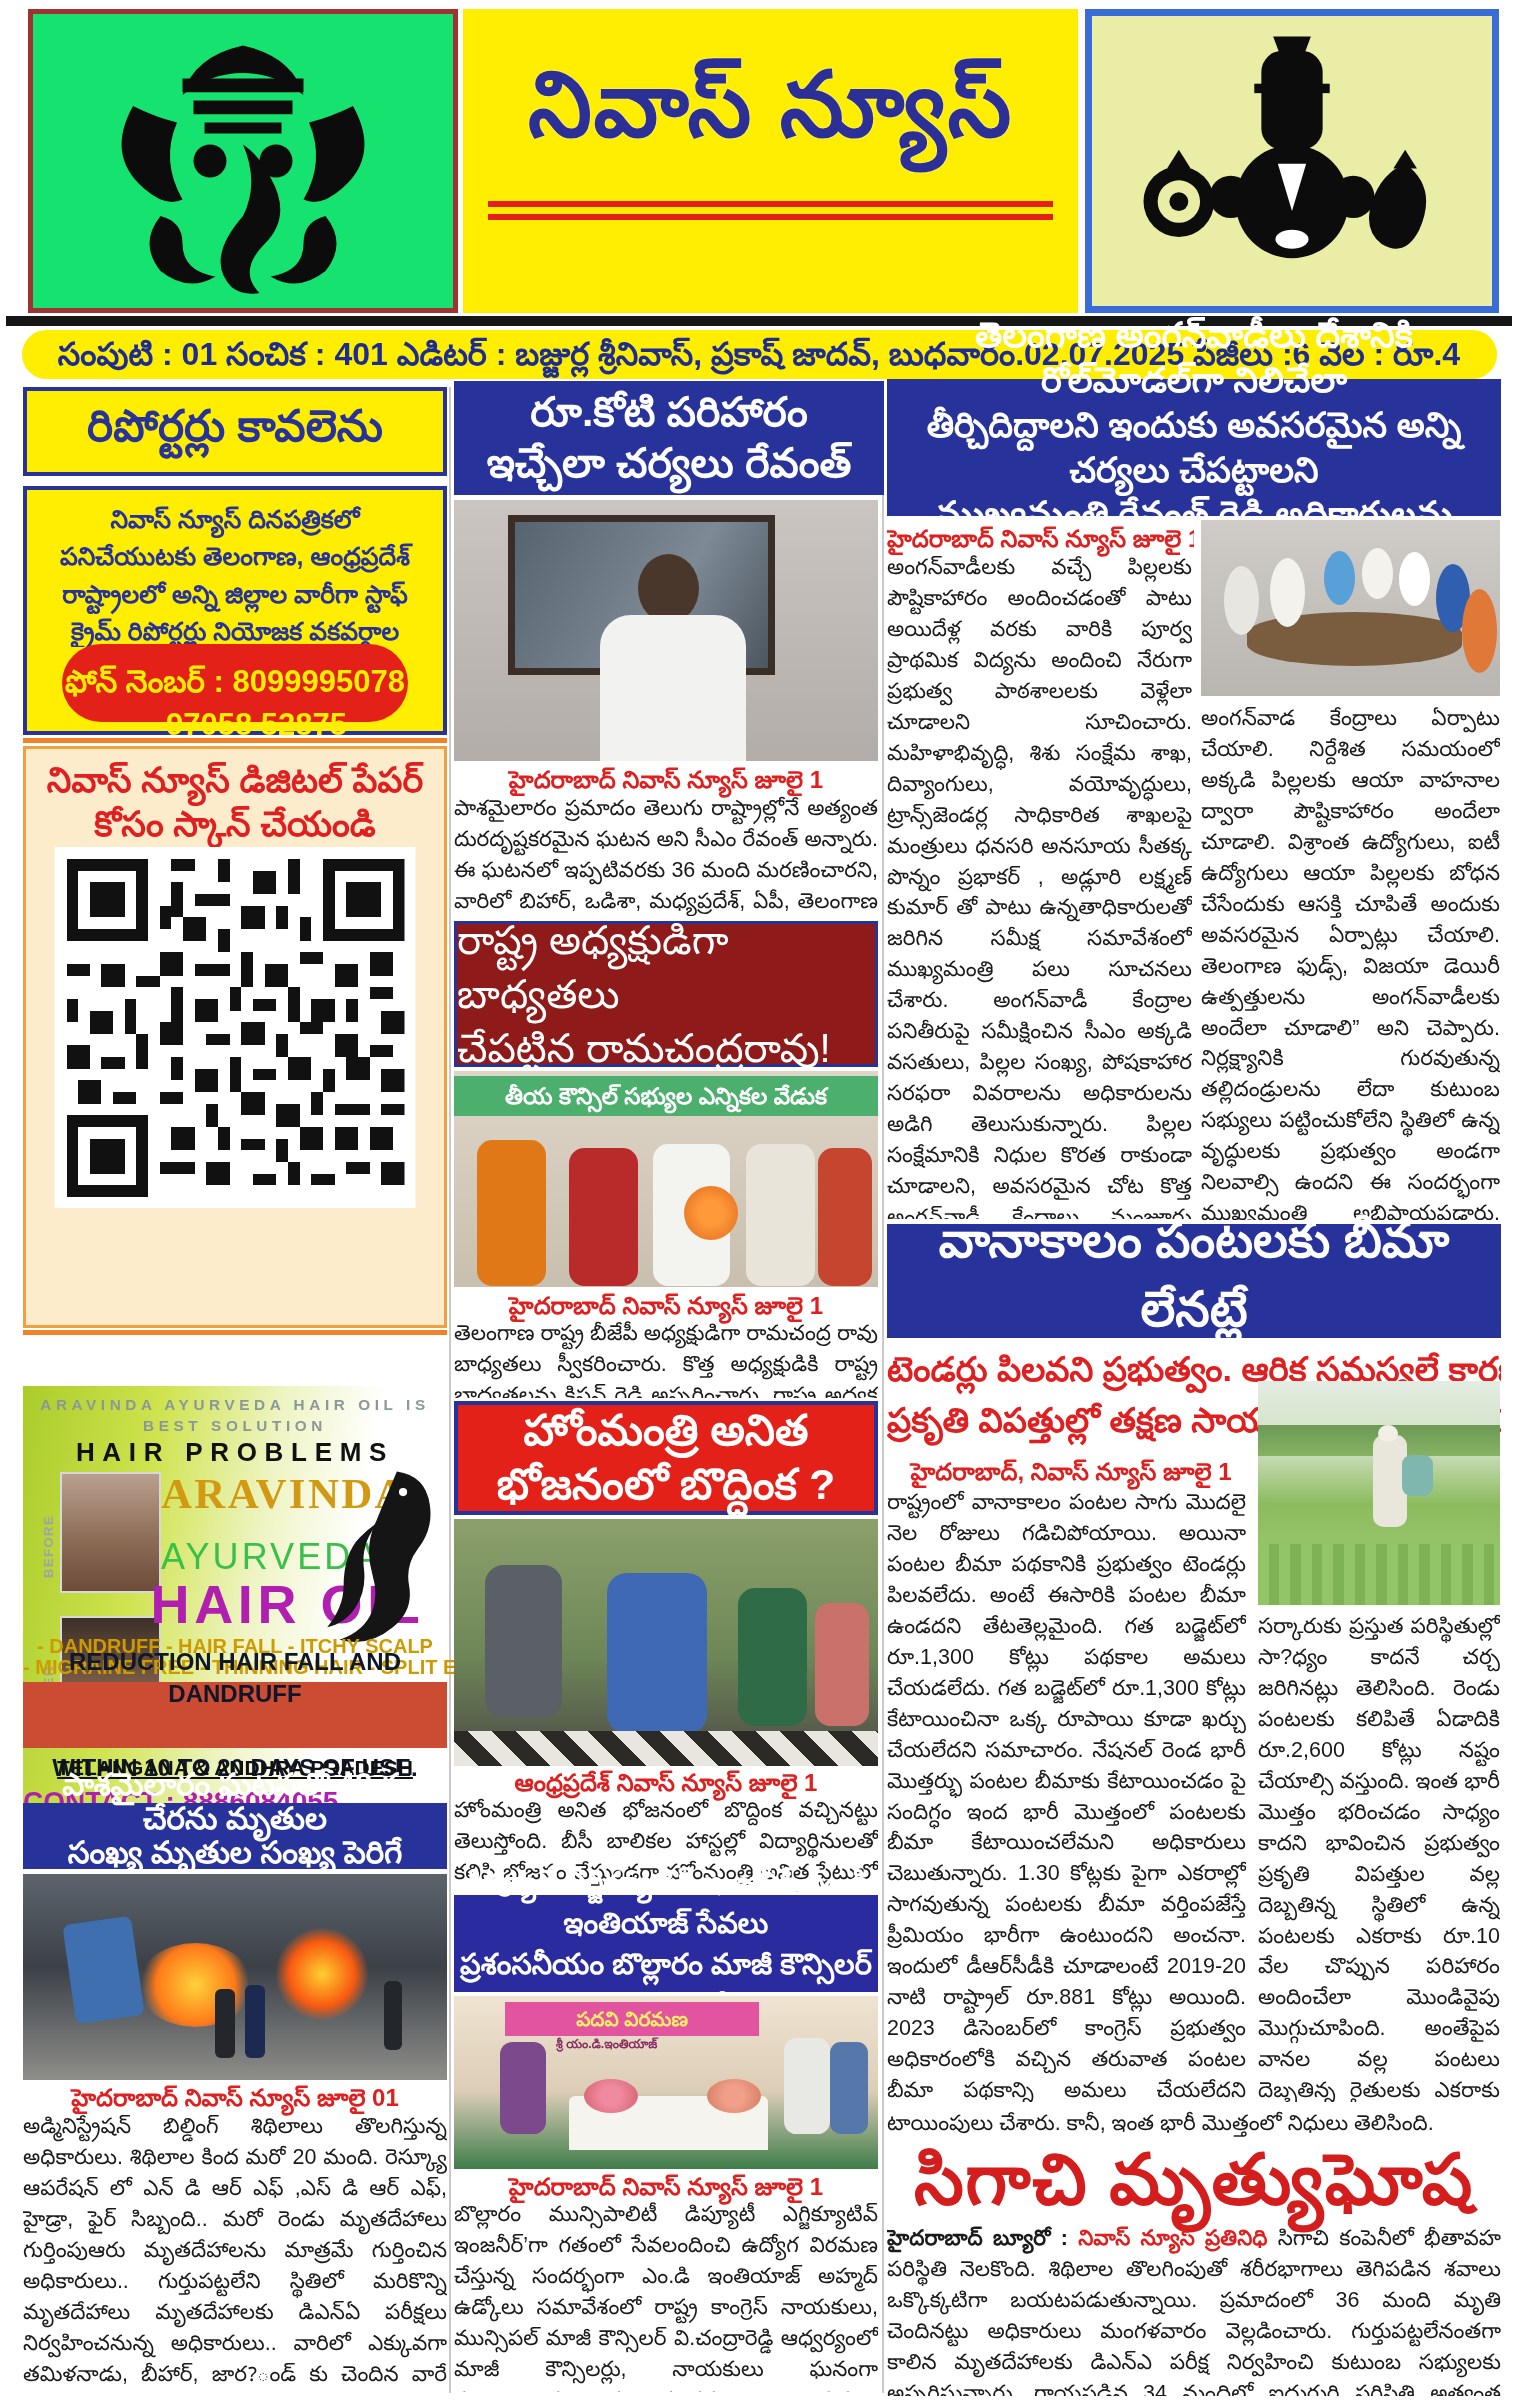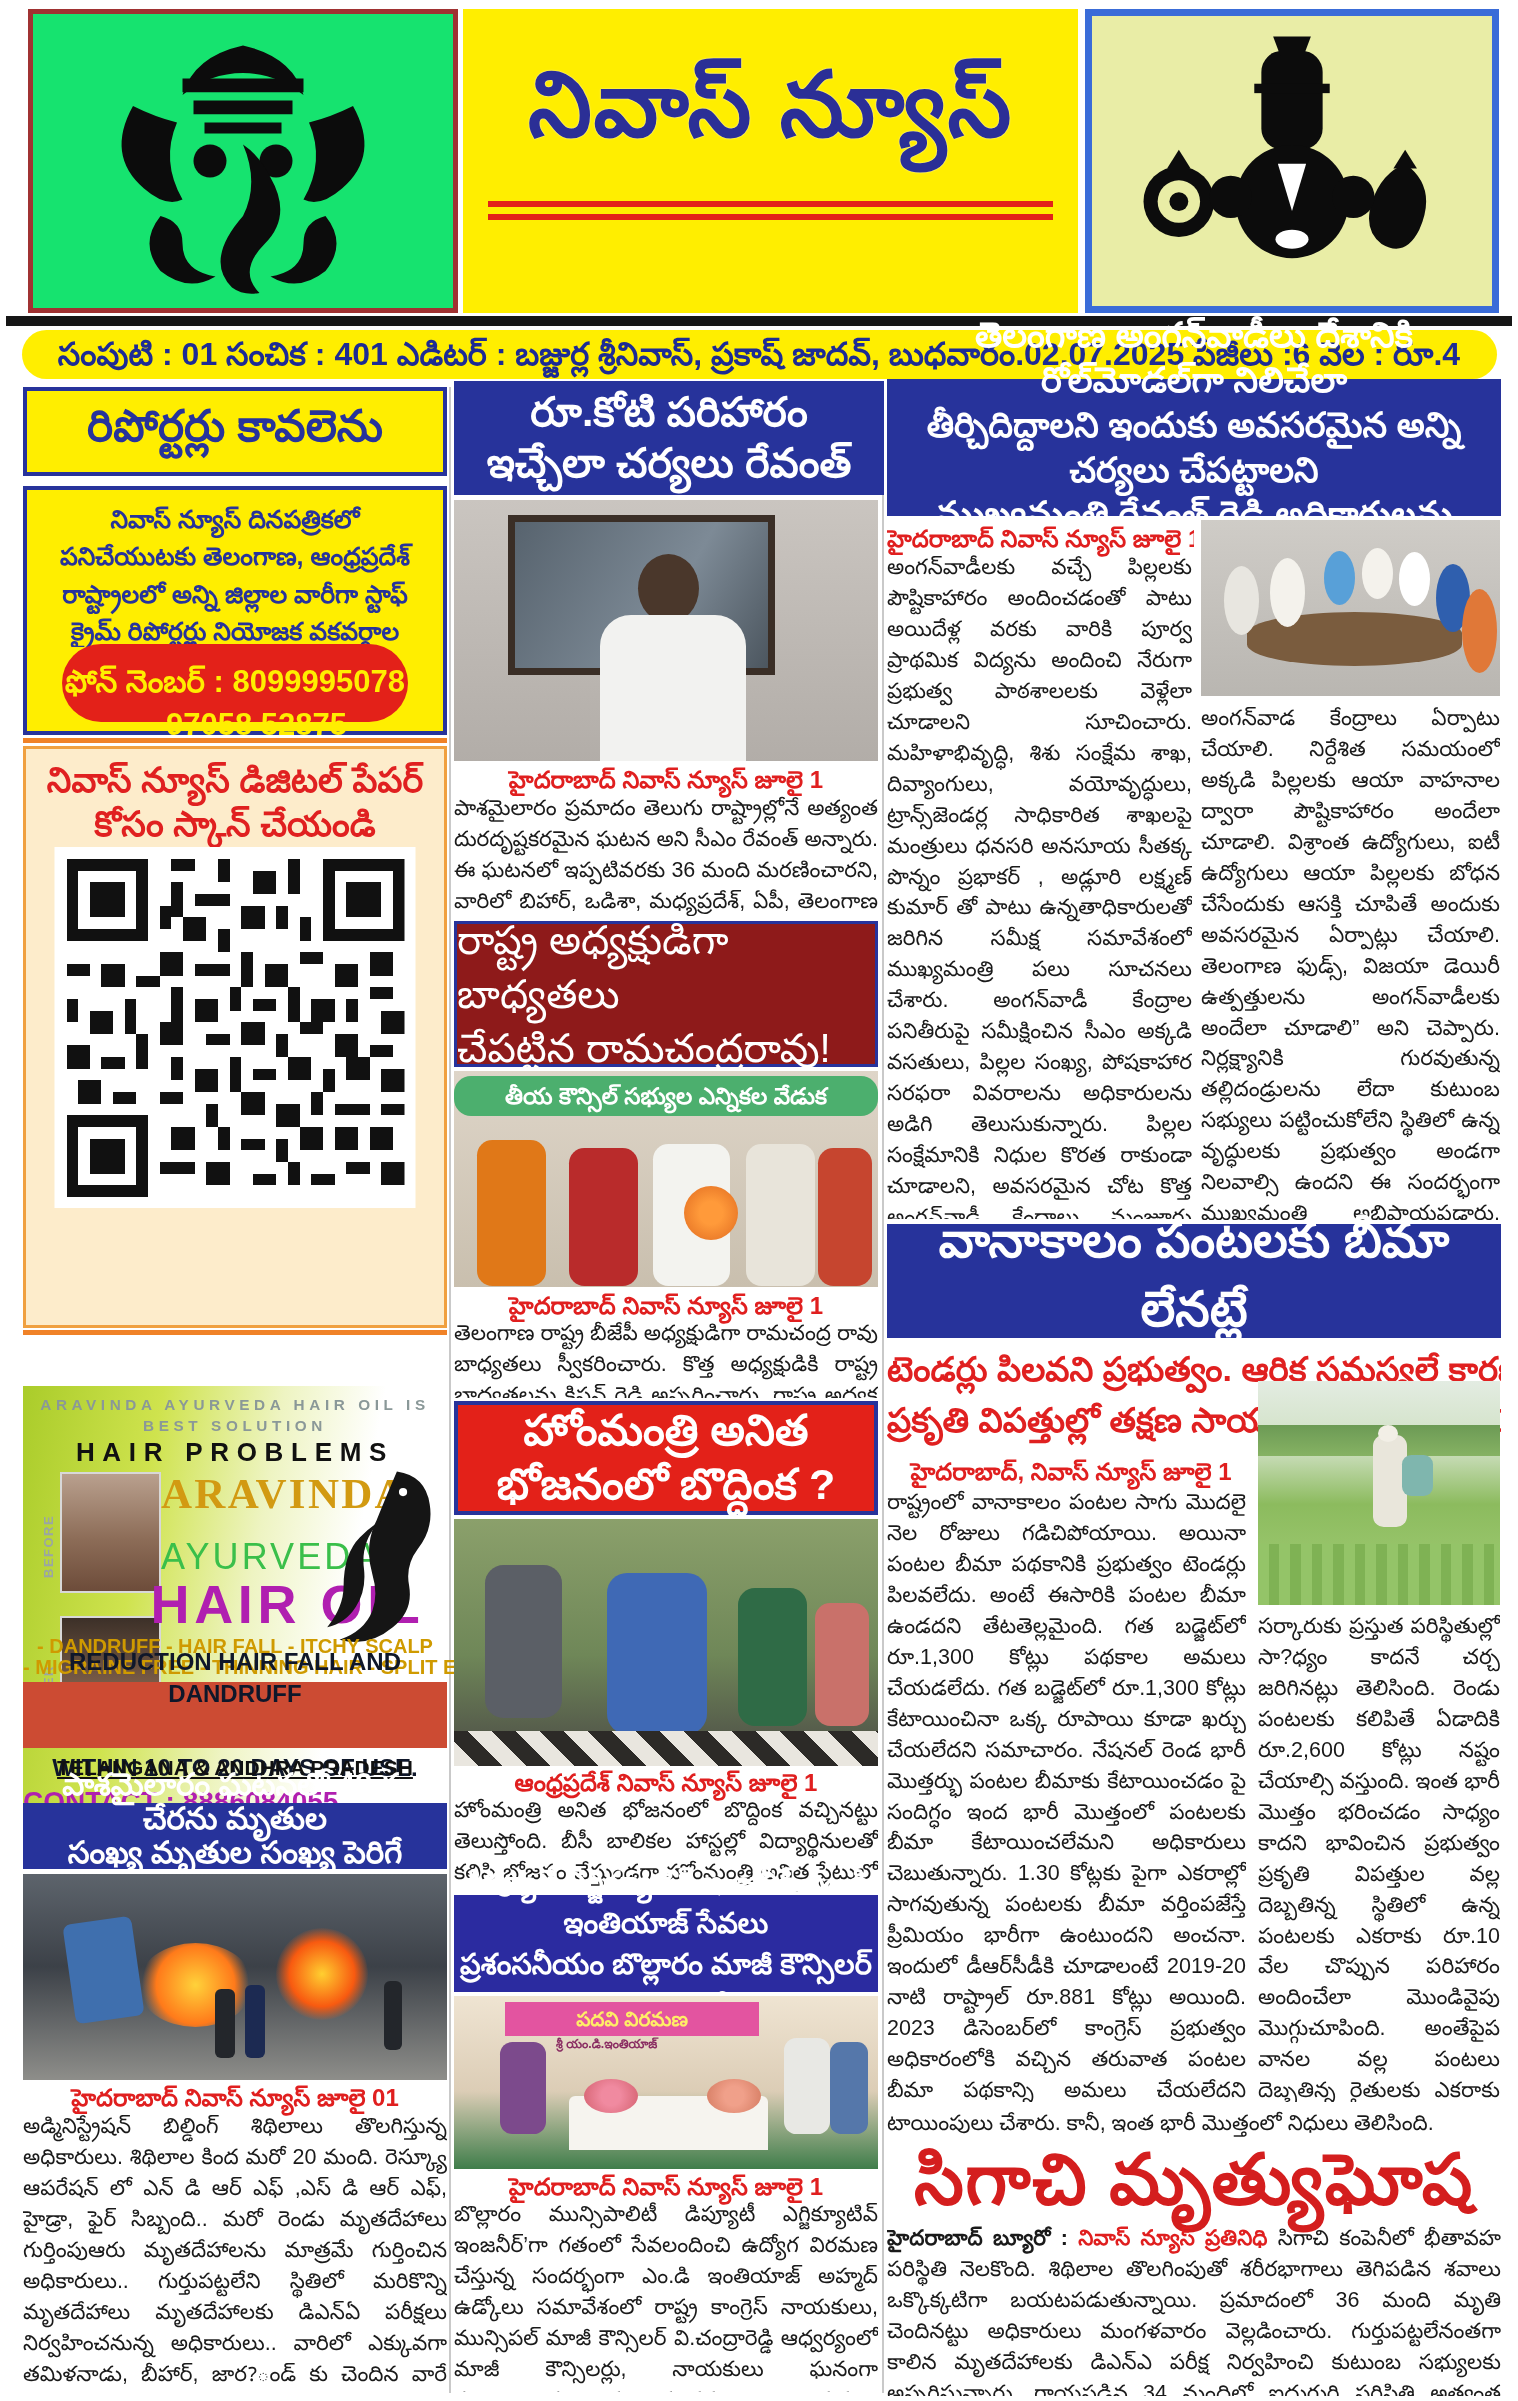--- a/index.html
+++ b/index.html
@@ -41,21 +41,21 @@
   .hair-brand{color:#d29a12;font-weight:bold;font-size:43px;font-family:"Liberation Serif","DejaVu Serif",serif;text-align:center;letter-spacing:2.3px;}
   .hair-ayur{color:#3abf4a;font-weight:normal;font-size:36px;letter-spacing:3.1px;text-align:left;}
   .hair-oil{color:#b01fb0;font-weight:bold;font-size:54px;letter-spacing:4.6px;text-align:center;}
   .hair-benefit{color:#cf9a00;font-weight:bold;font-size:20px;text-align:center;white-space:nowrap;}
   .hair-band{background:#cc4b33;color:#0f172a;font-weight:bold;font-size:24px;text-align:center;line-height:1.35;display:flex;flex-direction:column;justify-content:center;gap:41px;}
   .hair-region{color:#111;font-weight:bold;font-size:21px;text-align:center;text-decoration:underline;}
   .hair-contact{color:#b01fb0;font-weight:bold;font-size:28px;text-align:left;}
   .ba-label{position:absolute;color:#9aa5a5;font-weight:bold;font-size:13px;letter-spacing:1.5px;transform:rotate(-90deg);transform-origin:left top;}
   .ba-img{position:absolute;border:2.3px solid #d8d8d8;box-sizing:border-box;}
   
-  .banner-green{position:absolute;left:0;top:4.6px;width:100%;height:40px;background:#4caf6e;color:#ffffff;font-weight:bold;font-size:23px;line-height:40px;text-align:center;overflow:hidden;border-radius:17px;}
+  .banner-green{position:absolute;left:0;top:4.6px;width:100%;height:40px;background:#4caf6e;color:#ffffff;font-weight:bold;font-size:23px;line-height:40px;text-align:center;overflow:hidden;border-radius:0;}
   .banner-pink{position:absolute;left:12%;top:6.1px;width:60%;height:34px;background:#e354a0;color:#ffee66;font-weight:bold;font-size:20px;line-height:34px;text-align:center;overflow:hidden;}
   .sig-head{color:#d41e1e;font-weight:bold;font-size:71px;text-align:center;letter-spacing:1.5px;}
   .sub-red{color:#e02020;font-weight:bold;font-size:34px;text-align:center;white-space:nowrap;overflow:hidden;}
 </style>
 </head>
 <body>
 
 <div id="page">
 
   <div class="abs hdr-green">

